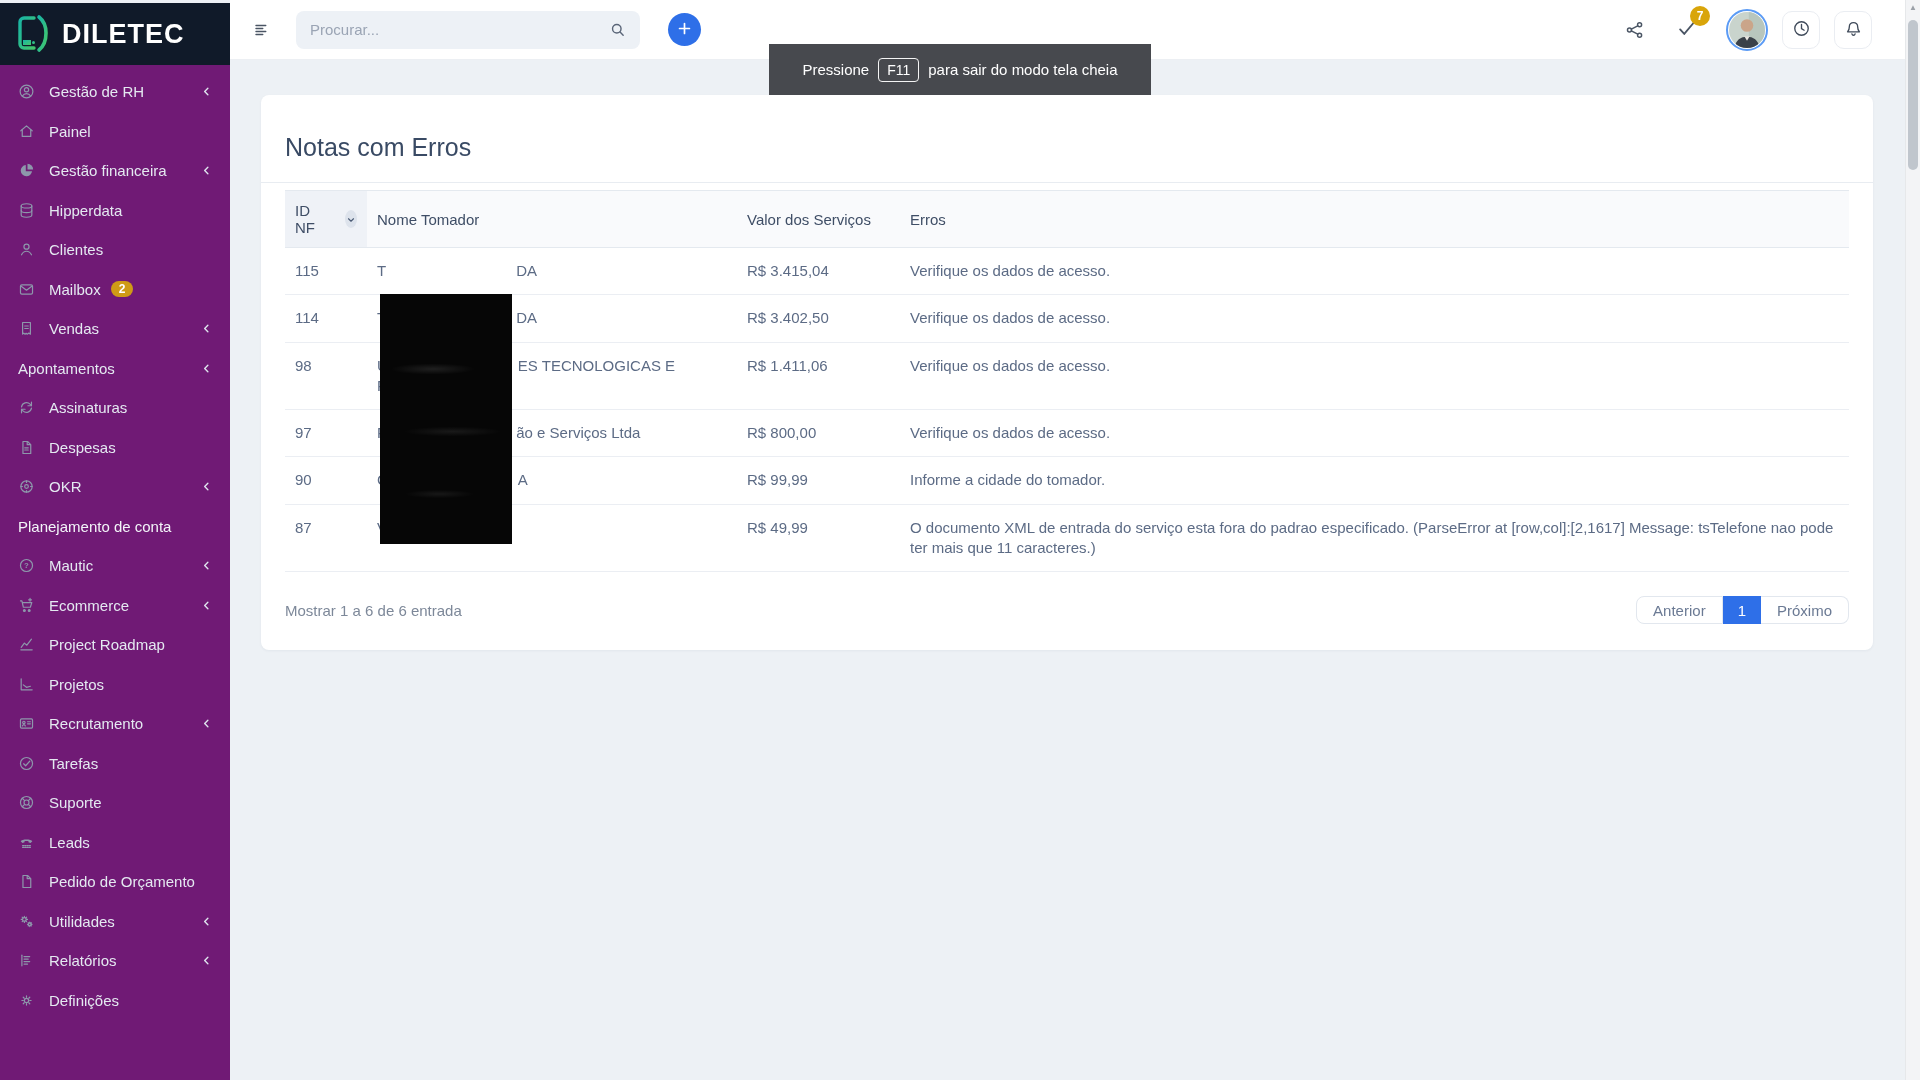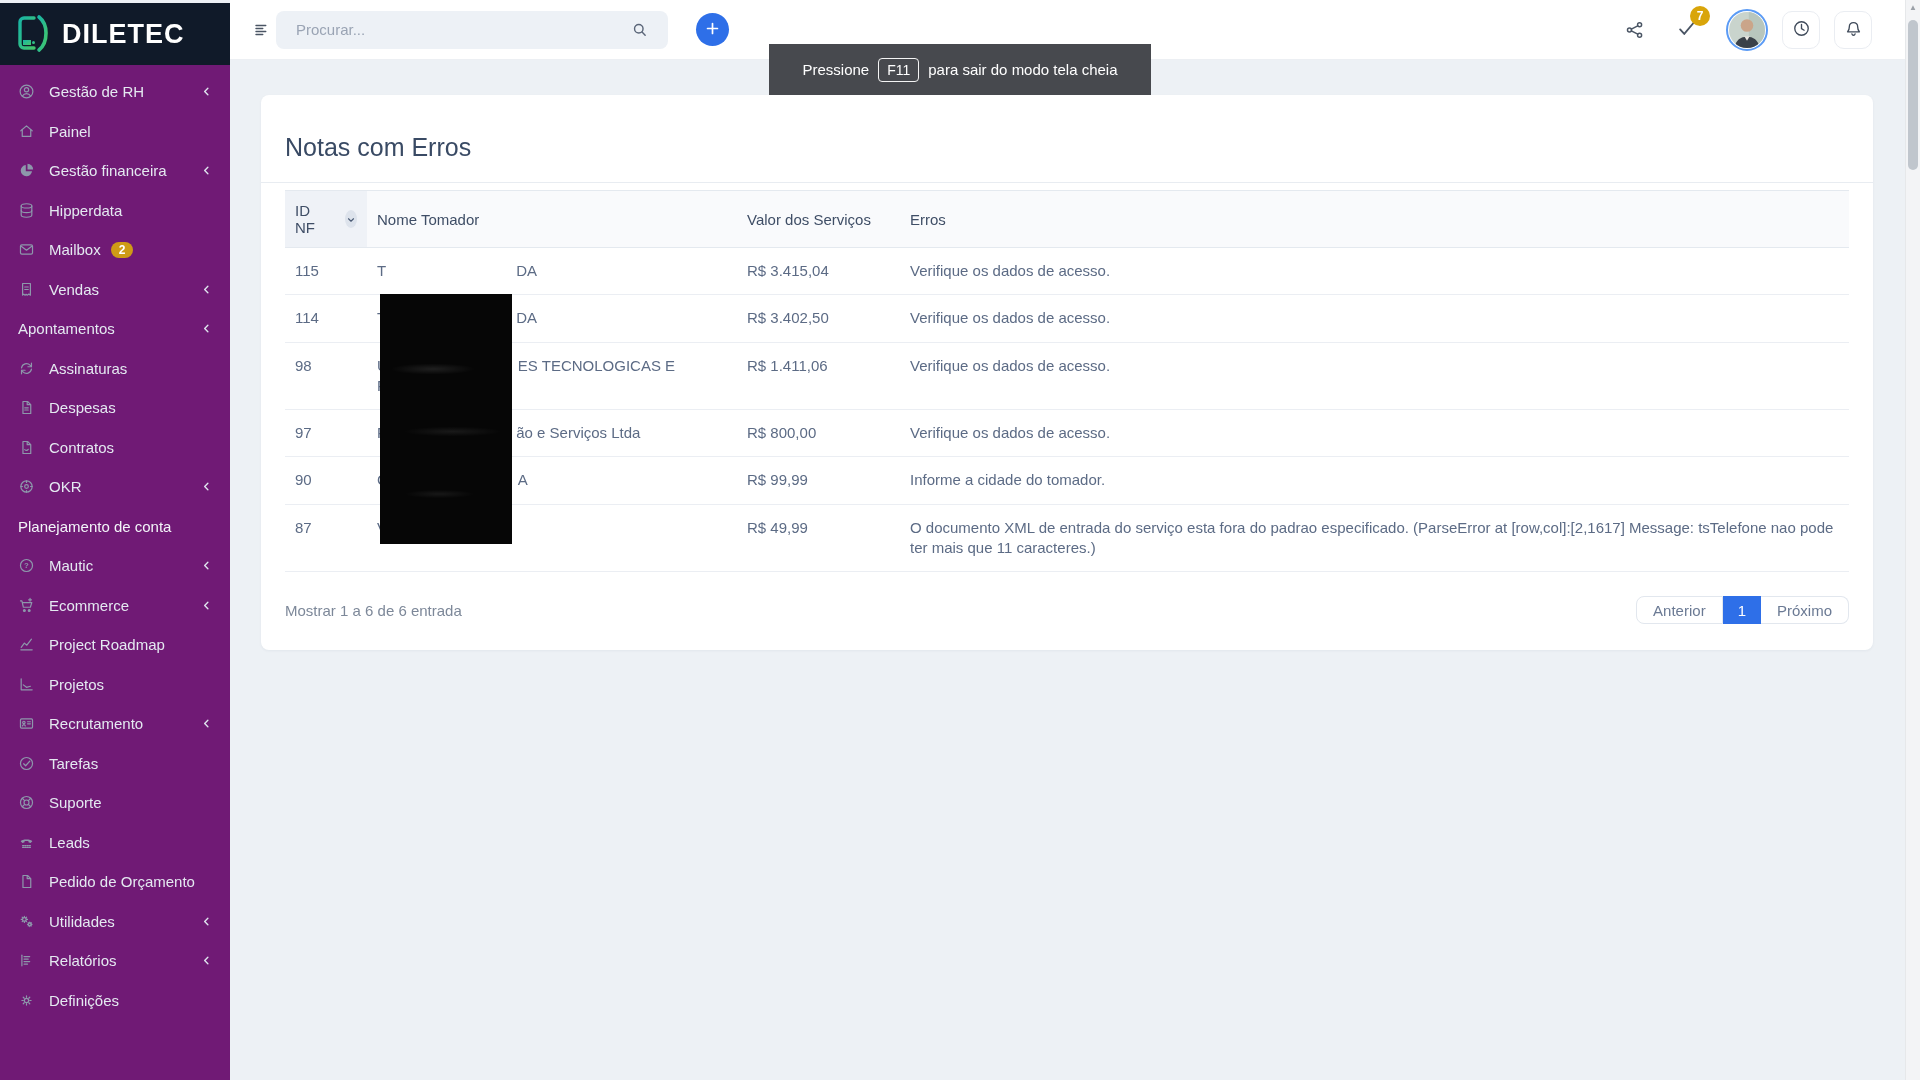--- a/index.html
+++ b/index.html
@@ -17,21 +17,21 @@
   .s-label { white-space:nowrap; }
   .s-badge { margin-left:10px; background:#cf9b16; color:#fff; font-size:12px; font-weight:bold; border-radius:9px; padding:2px 8px; line-height:1; }
   .s-chev { margin-left:auto; width:11px; height:11px; color:#dfe5ef; }
   .s-chev svg { width:11px; height:11px; display:block; stroke-width:3; }
   .s-section { height:39.5px; display:flex; align-items:center; padding:0 18px; color:#f3f5f9; font-size:15px; }
 
   
   .topbar { position:absolute; left:230px; top:0; right:0; height:60px; background:#fff; display:flex; align-items:center; padding:0 48px 0 22px; border-bottom:1px solid #eceff3; z-index:3; }
   .hamburger { width:20px; height:18px; color:#4a5564; cursor:pointer; }
   .hamburger svg { width:20px; height:18px; }
-  .tb-search { margin-left:4px; width:392px; height:38px; background:#edf1f6; border-radius:8px; display:flex; align-items:center; padding:0 20px; }
+  .tb-search { margin-left:24px; width:344px; height:38px; background:#edf1f6; border-radius:8px; display:flex; align-items:center; padding:0 14px; }
   .tb-search input { flex:1; border:none; outline:none; background:transparent; font-size:15px; color:#45536b; font-family:"Liberation Sans",sans-serif; }
   .tb-search input::placeholder { color:#9aa4b4; }
   .tb-search .sic { width:17px; height:17px; color:#5a6578; }
   .tb-search .sic svg { width:17px; height:17px; }
   .plus-btn { margin-left:28px; width:33px; height:33px; border-radius:50%; background:#2e6fe8; color:#fff; display:flex; align-items:center; justify-content:center; cursor:pointer; border:none; }
   .plus-btn svg { width:17px; height:17px; stroke-width:2.4; }
   .tb-right { margin-left:auto; display:flex; align-items:center; }
   .tb-ic { width:22px; height:22px; color:#4a5564; cursor:pointer; }
   .tb-ic svg { width:22px; height:22px; }
   .check-wrap { position:relative; margin-left:30px; cursor:pointer; }
@@ -156,20 +156,29 @@
             <ellipse cx="12" cy="5.5" rx="7.5" ry="3"></ellipse>
             <path d="M4.5 5.5V12c0 1.66 3.36 3 7.5 3s7.5-1.34 7.5-3V5.5"></path>
             <path d="M4.5 12v6.5c0 1.66 3.36 3 7.5 3s7.5-1.34 7.5-3V12"></path>
           </svg>
         </span>
         <span class="s-label">Hipperdata</span>
       </div>
       <div class="s-item">
         <span class="s-ic">
           <svg viewBox="0 0 24 24" fill="none" stroke="currentColor" stroke-width="1.7" stroke-linecap="round" stroke-linejoin="round">
+            <circle cx="12" cy="8" r="3.6"></circle>
+            <path d="M5 19.5c1.6-3.4 4.2-5 7-5s5.4 1.6 7 5"></path>
+          </svg>
+        </span>
+        <span class="s-label">Clientes</span>
+      </div>
+      <div class="s-item">
+        <span class="s-ic">
+          <svg viewBox="0 0 24 24" fill="none" stroke="currentColor" stroke-width="1.7" stroke-linecap="round" stroke-linejoin="round">
             <rect x="3.5" y="5.5" width="17" height="13" rx="2"></rect>
             <path d="M4.5 7.5l7.5 5.5 7.5-5.5"></path>
           </svg>
         </span>
         <span class="s-label">Mailbox</span>
         <span class="s-badge">2</span>
       </div>
       <div class="s-item">
         <span class="s-ic">
           <svg viewBox="0 0 24 24" fill="none" stroke="currentColor" stroke-width="1.7" stroke-linecap="round" stroke-linejoin="round">
@@ -205,30 +214,20 @@
       </div>
       <div class="s-item">
         <span class="s-ic">
           <svg viewBox="0 0 24 24" fill="none" stroke="currentColor" stroke-width="1.7" stroke-linecap="round" stroke-linejoin="round">
             <path d="M7 3.5h6.5L18 8v12.5H7z"></path>
             <path d="M13 3.5V8h4.5"></path>
             <path d="M9.5 12.5h5M9.5 15.5h5"></path>
           </svg>
         </span>
         <span class="s-label">Despesas</span>
-      </div>
-      <div class="s-item">
-        <span class="s-ic">
-          <svg viewBox="0 0 24 24" fill="none" stroke="currentColor" stroke-width="1.7" stroke-linecap="round" stroke-linejoin="round">
-            <path d="M7 3.5h6.5L18 8v12.5H7z"></path>
-            <path d="M13 3.5V8h4.5"></path>
-            <path d="M9.5 15c1.6 1.4 3.4 1.4 5-.5"></path>
-          </svg>
-        </span>
-        <span class="s-label">Contratos</span>
       </div>
       <div class="s-item">
         <span class="s-ic">
           <svg viewBox="0 0 24 24" fill="none" stroke="currentColor" stroke-width="1.7" stroke-linecap="round" stroke-linejoin="round">
             <circle cx="12" cy="12" r="8"></circle>
             <circle cx="12" cy="12" r="2.6"></circle>
             <path d="M12 4v2.3M12 17.7V20M4 12h2.3M17.7 12H20"></path>
           </svg>
         </span>
         <span class="s-label">OKR</span>

